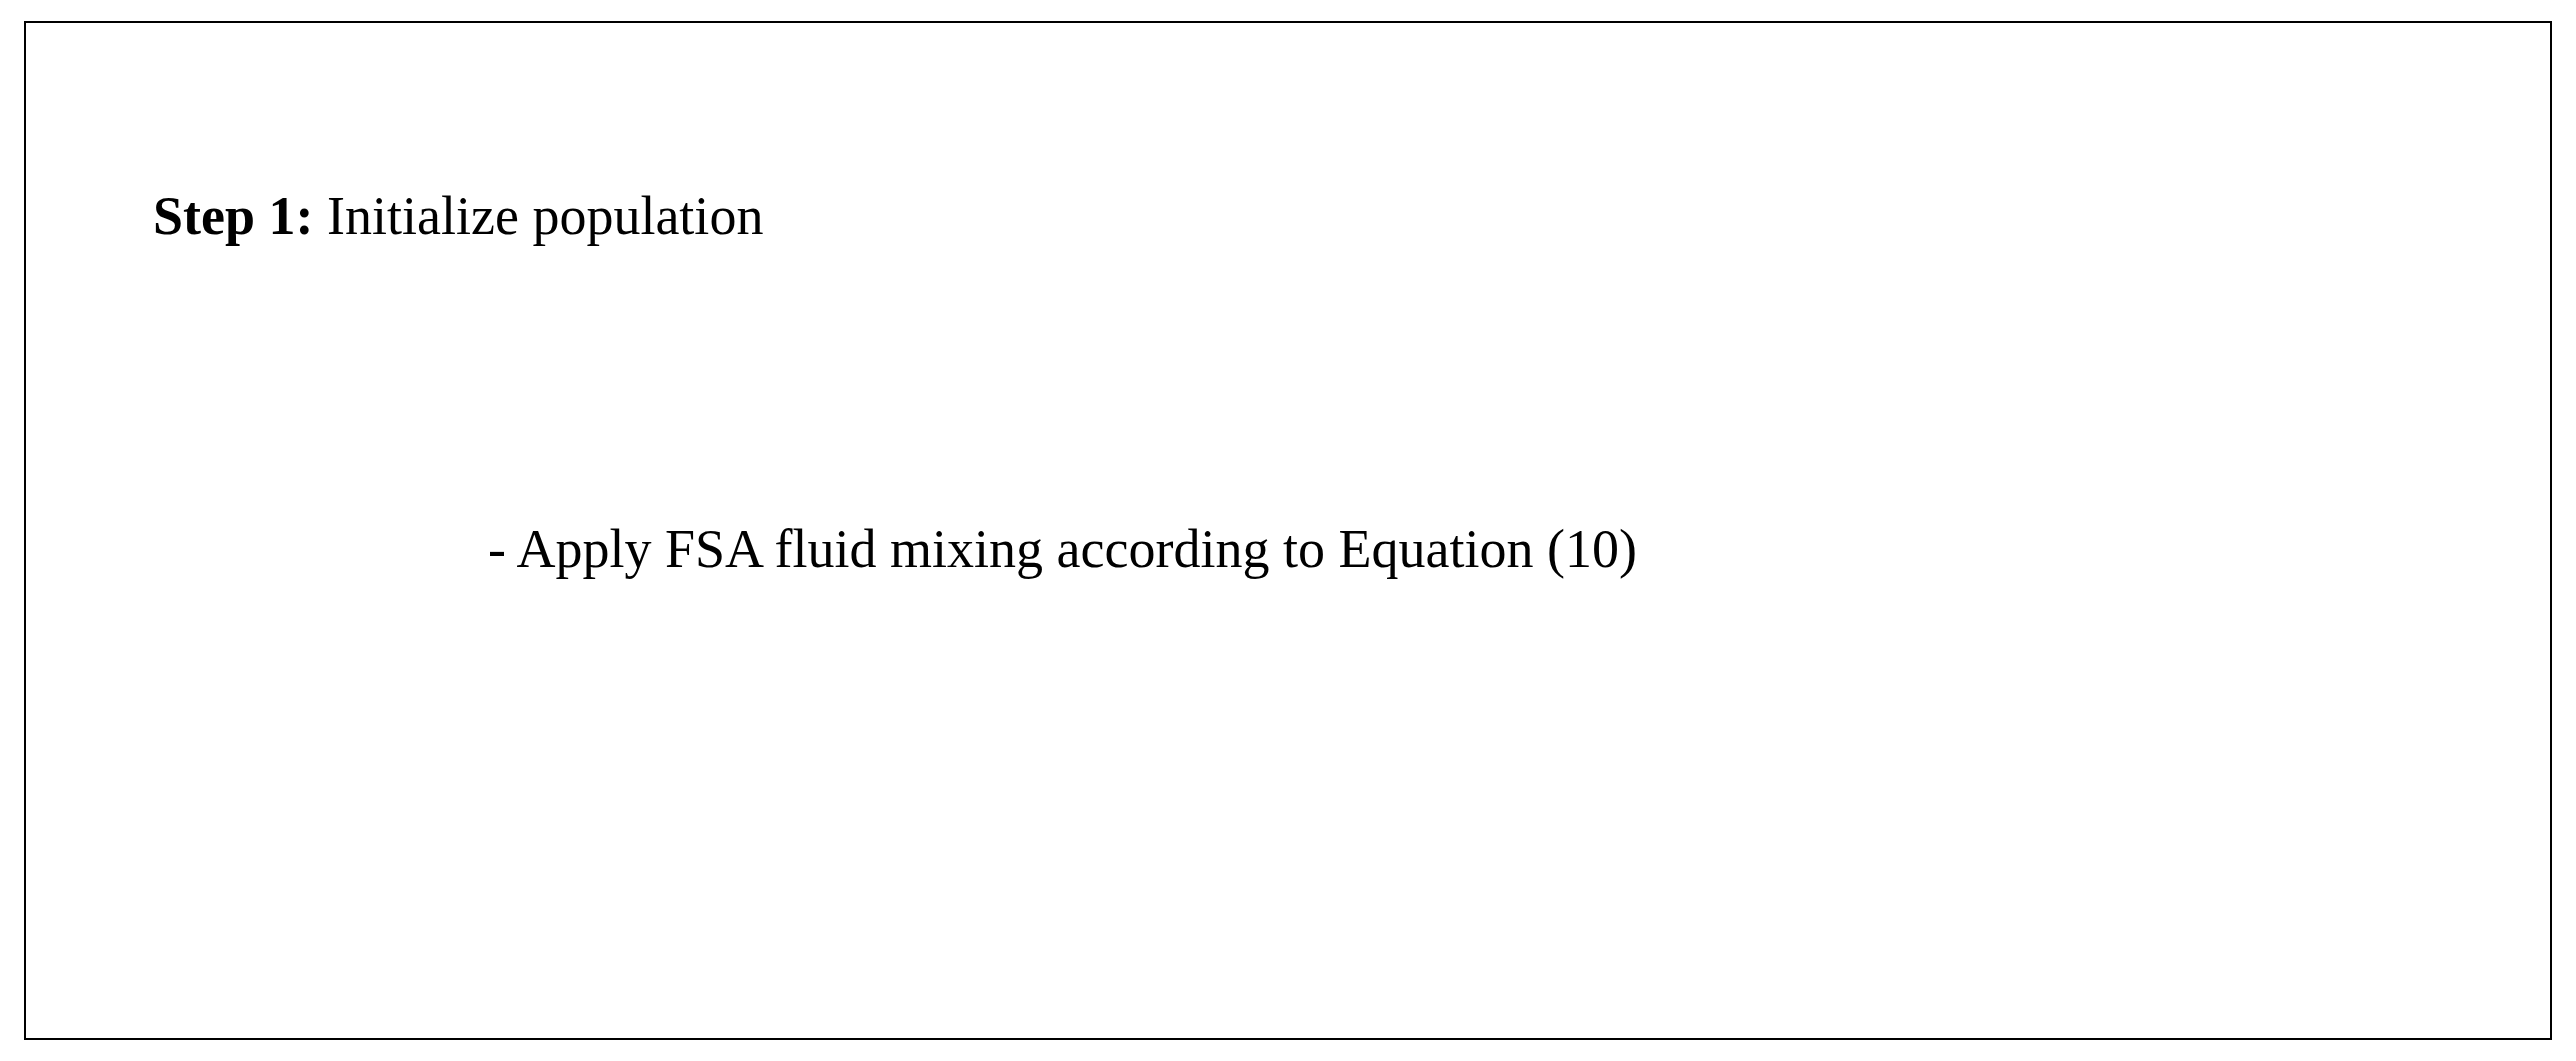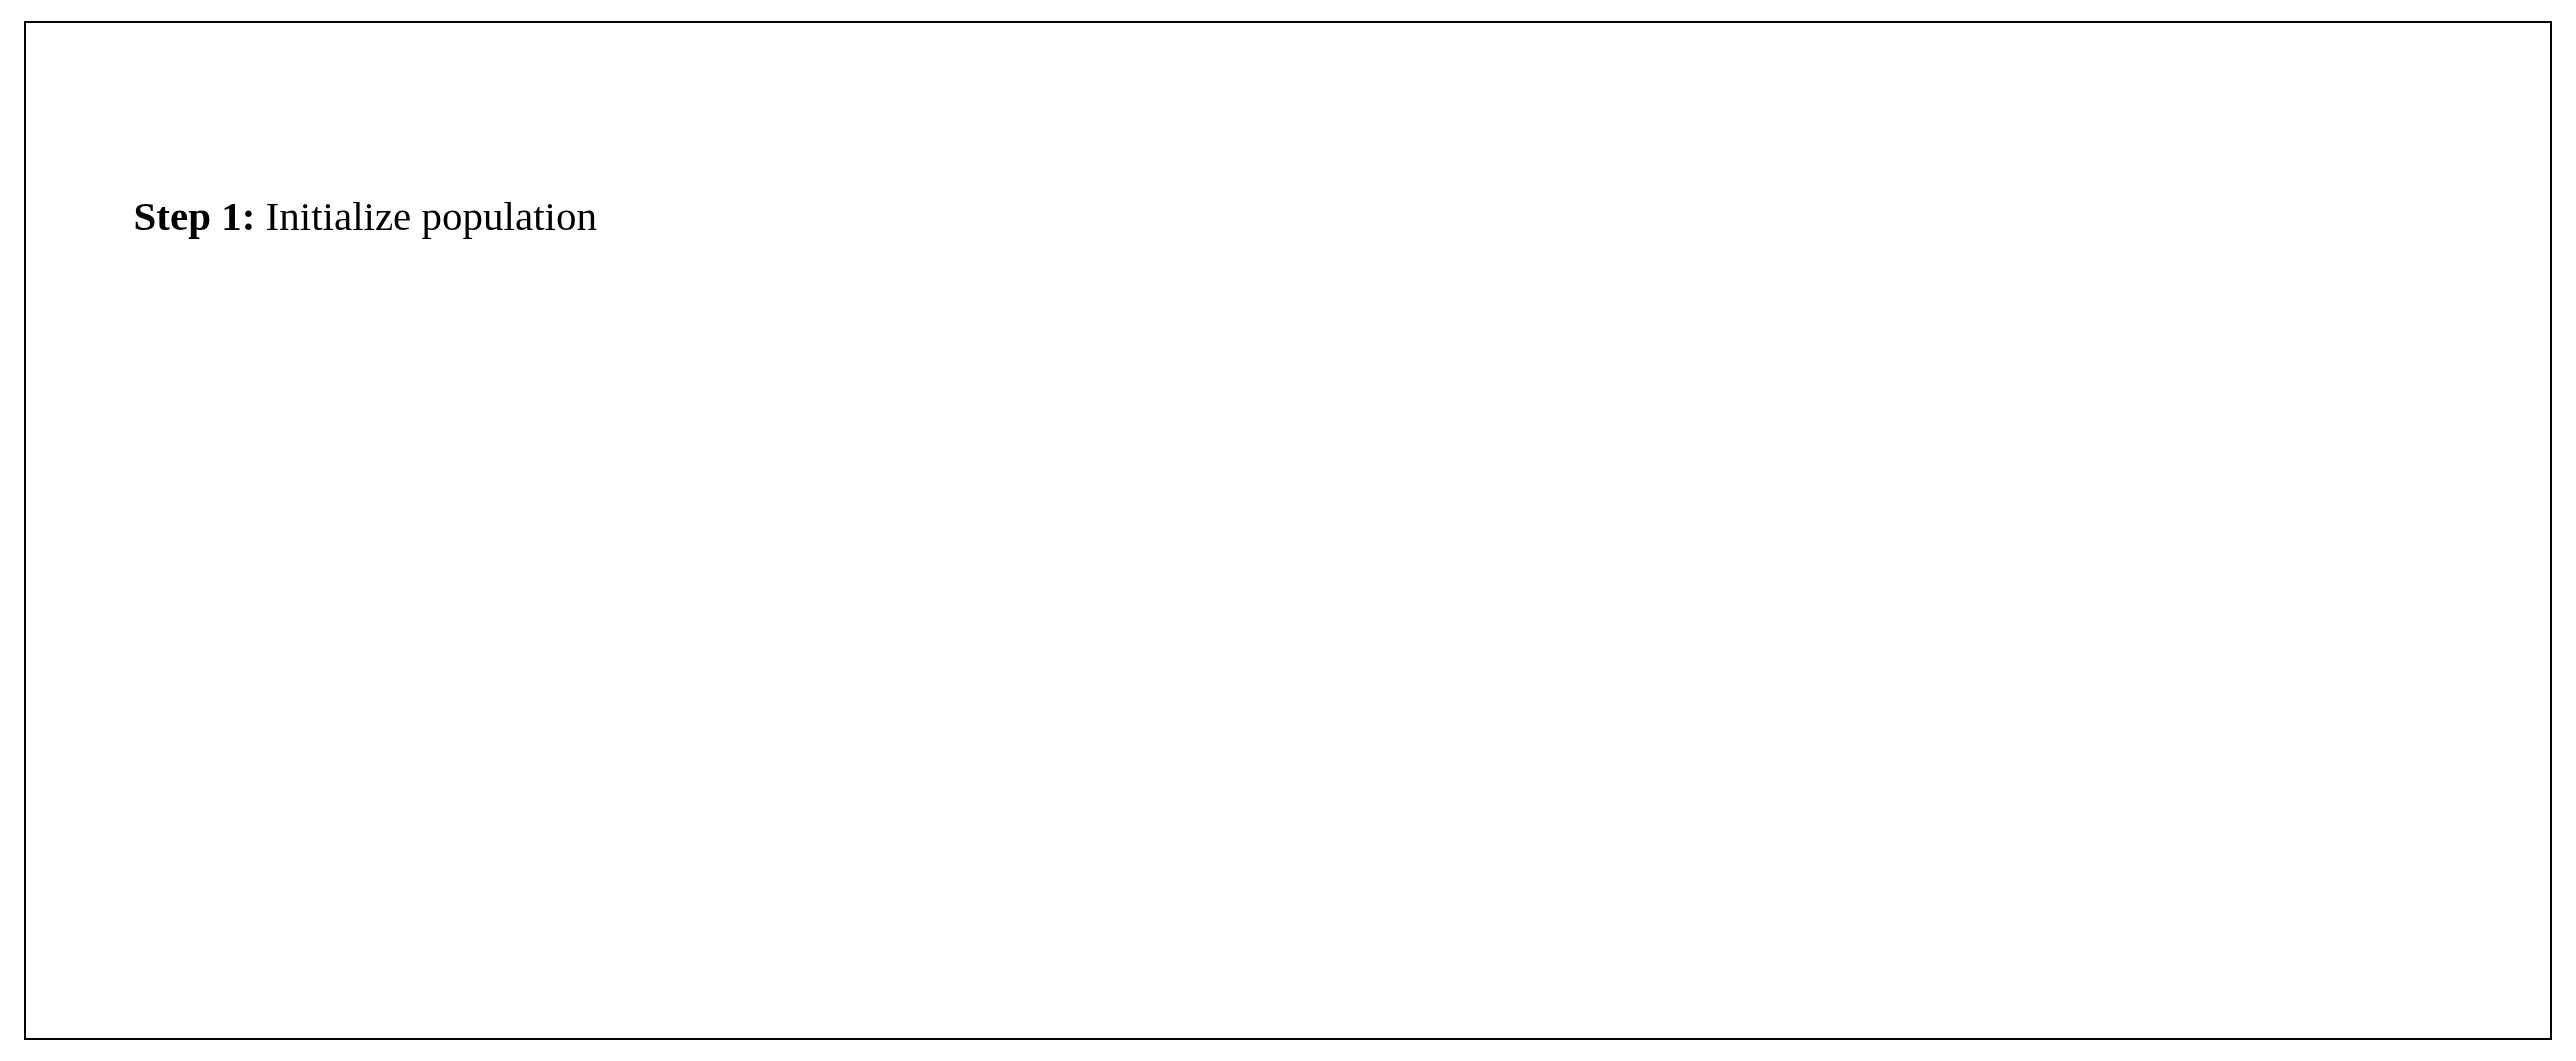--- a/index.html
+++ b/index.html
@@ -23,21 +23,21 @@
   }
   .algo-box {
     box-sizing: border-box;
     width: 100%;
     height: 100%;
     border: 2.4px solid #000000;
     background: #ffffff;
     padding: 27px 41px 21px 46px;
   }
   .line {
-    font-size: 41px;
+    font-size: 54px;
     line-height: 111px;
     white-space: pre-wrap;
   }
   .line b, .step-label {
     font-weight: bold;
   }
   
   .sub {
     padding-left: 335px;
     text-indent: 0;
@@ -53,20 +53,23 @@
 <body>
 
 <div class="page">
   <div class="algo-box">
 
     <div class="line">
       <span class="step-label">Step 1:</span><span> Initialize population</span>
     </div>
 
 
+    <div class="line sub">
+      <span>- Apply FSA fluid mixing according to Equation (10)</span>
+    </div>
 
     <div class="line sub">
       
     </div>
 
     <div class="wrap-line">
       
       
     </div>
 

